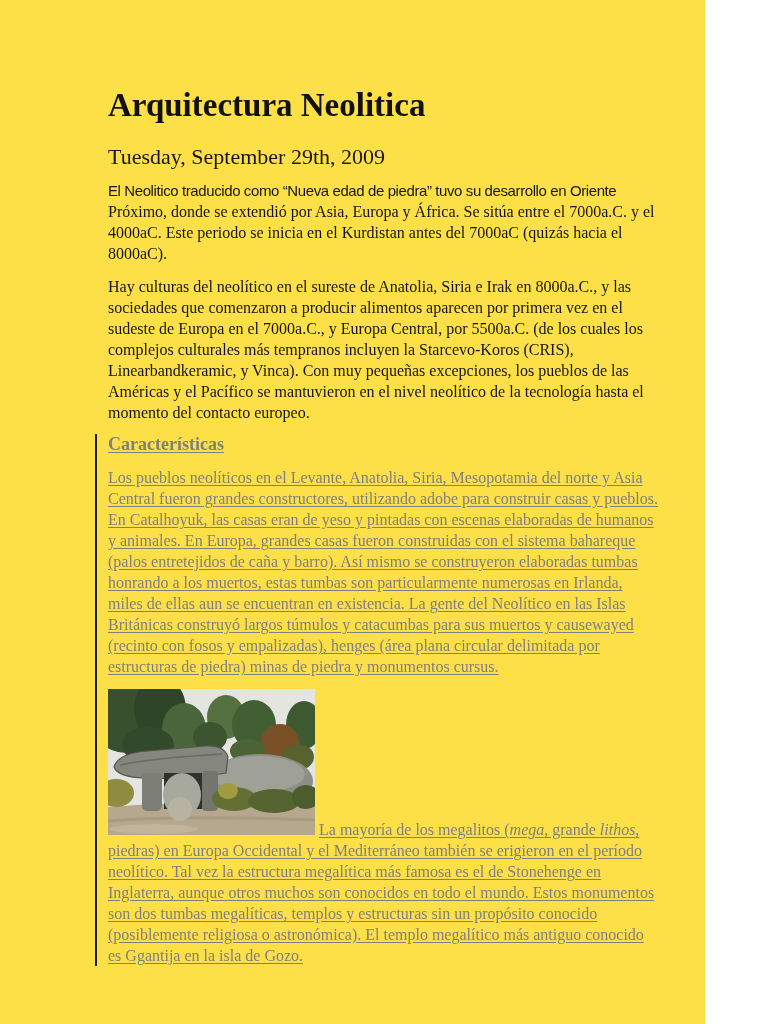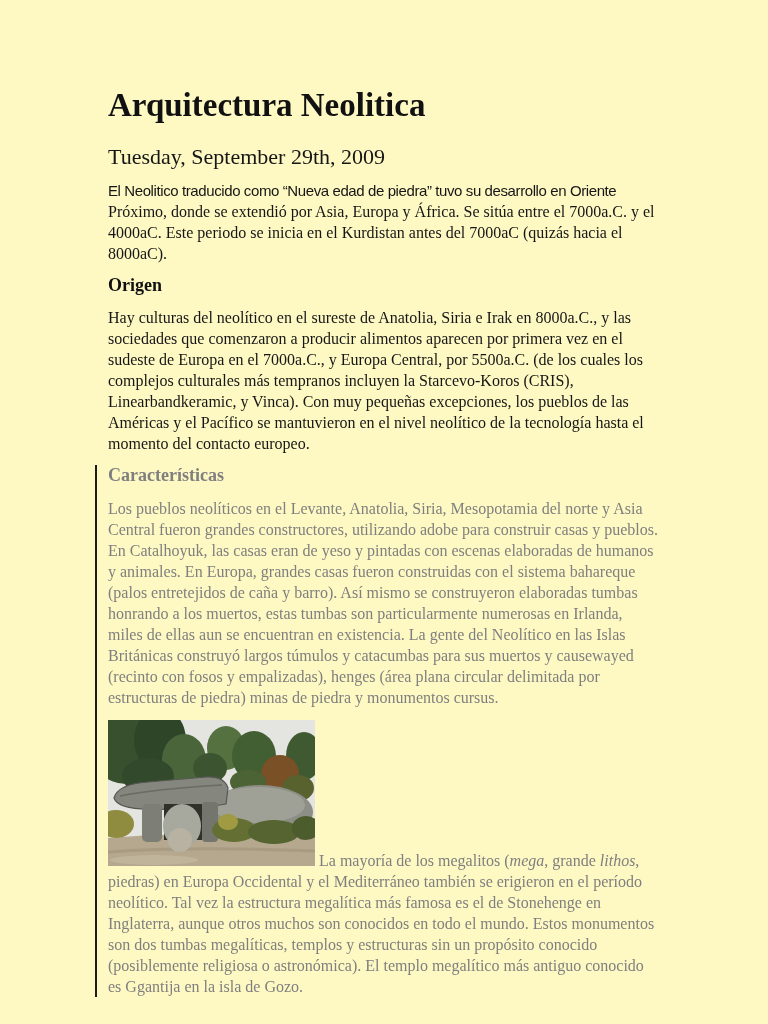--- a/index.html
+++ b/index.html
@@ -1,20 +1,20 @@
 <!DOCTYPE html>
 <html><head>
 <meta charset="utf-8">
 <style>
   html, body { margin: 0; padding: 0; background: #ffffff; }
   .page {
     position: relative;
-    width: 768px;
+    width: 705px;
     height: 1024px;
-    background: #fef9c3;
+    background: #fde047;
     overflow: hidden;
     font-family: "Liberation Serif", serif;
     color: #161616;
   }
   .content {
     box-sizing: border-box;
     margin-left: 108px;
     width: 552px;
     padding-top: 88px;
   }
@@ -49,20 +49,21 @@
     letter-spacing: -0.4px;
   }
   
   .quote-block {
     border-left: 2px solid #1c1c1c;
     margin-left: -13px;
     padding-left: 11px;
   }
   .linked {
     color: #7f7f7f;
+    text-decoration: underline;
     text-decoration-color: #7f7f7f;
     text-underline-offset: 2px;
     cursor: pointer;
   }
   .linked-heading {
     font-size: 18px;
     font-weight: bold;
     line-height: 20px;
     margin: 0 0 13px 0;
   }
@@ -82,21 +83,20 @@
 <div class="page">
   <div class="content">
 
     <h1 class="doc-title">Arquitectura Neolitica</h1>
 
     <p class="meta-line">Tuesday, September 29th, 2009</p>
 
 
     <p class="body-par"><span class="narrow-run">El Neolitico traducido como “Nueva edad de piedra” tuvo su desarrollo en Oriente</span><span> Próximo, donde se extendió por Asia, Europa y África. Se sitúa entre el 7000a.C. y el 4000aC. Este periodo se inicia en el Kurdistan antes del 7000aC (quizás hacia el 8000aC).</span></p>
 
-    <h2 class="section-heading">Origen</h2>
 
     <p class="body-par">Hay culturas del neolítico en el sureste de Anatolia, Siria e Irak en 8000a.C., y las sociedades que comenzaron a producir alimentos aparecen por primera vez en el sudeste de Europa en el 7000a.C., y Europa Central, por 5500a.C. (de los cuales los complejos culturales más tempranos incluyen la Starcevo-Koros (CRIS), Linearbandkeramic, y Vinca). Con muy pequeñas excepciones, los pueblos de las Américas y el Pacífico se mantuvieron en el nivel neolítico de la tecnología hasta el momento del contacto europeo.</p>
 
     <div class="quote-block">
 
       <h2 class="linked linked-heading">Características</h2>
 
       <p class="body-par linked">Los pueblos neolíticos en el Levante, Anatolia, Siria, Mesopotamia del norte y Asia Central fueron grandes constructores, utilizando adobe para construir casas y pueblos. En Catalhoyuk, las casas eran de yeso y pintadas con escenas elaboradas de humanos y animales. En Europa, grandes casas fueron construidas con el sistema bahareque (palos entretejidos de caña y barro). Así mismo se construyeron elaboradas tumbas honrando a los muertos, estas tumbas son particularmente numerosas en Irlanda, miles de ellas aun se encuentran en existencia. La gente del Neolítico en las Islas Británicas construyó largos túmulos y catacumbas para sus muertos y causewayed (recinto con fosos y empalizadas), henges (área plana circular delimitada por estructuras de piedra) minas de piedra y monumentos cursus.</p>
 
       <p class="body-par linked"><span class="photo"><svg viewBox="0 0 207 146" xmlns="http://www.w3.org/2000/svg">

